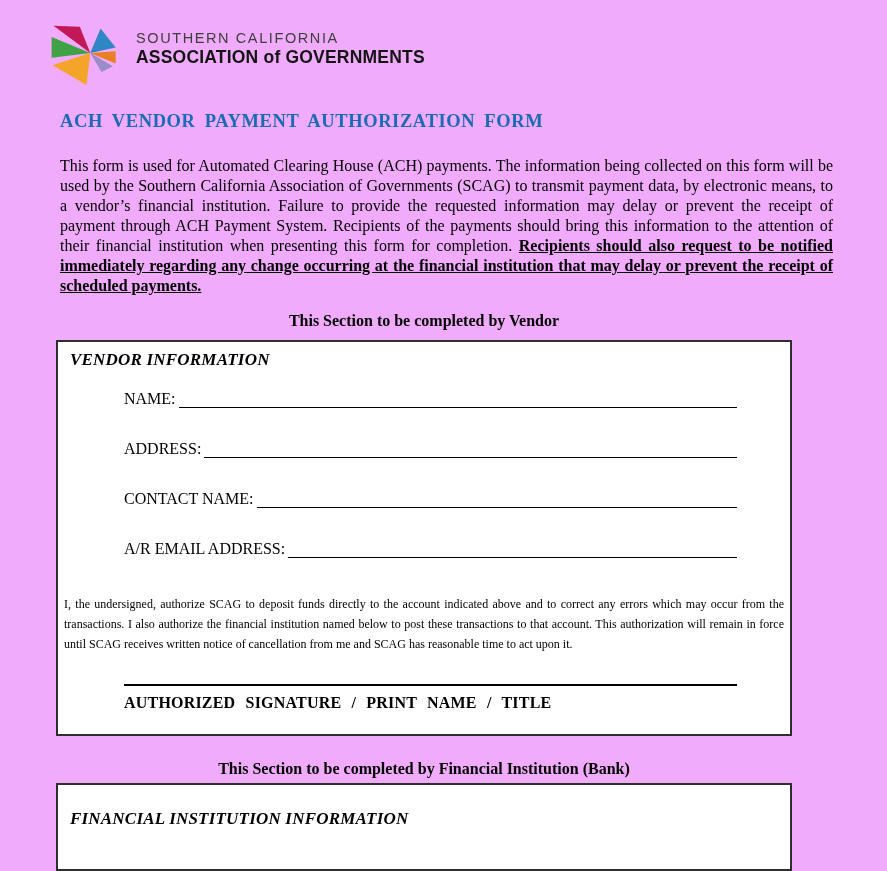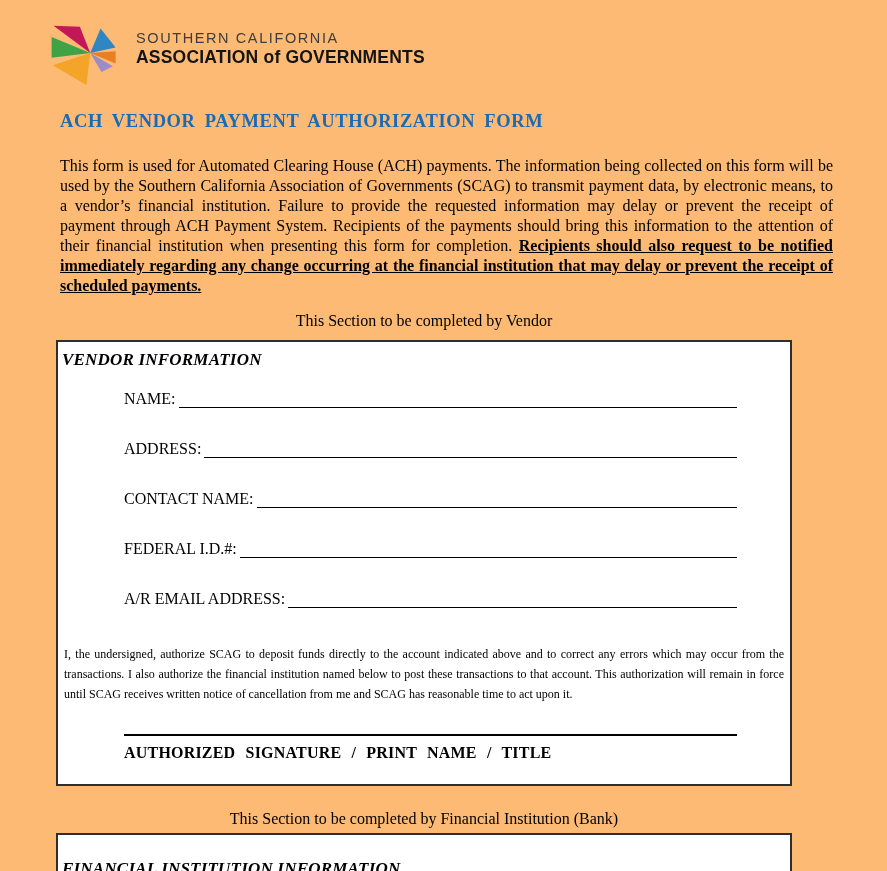--- a/index.html
+++ b/index.html
@@ -2,21 +2,21 @@
 <html><head>
 <meta charset="utf-8">
 <style>
   * { margin:0; padding:0; box-sizing:border-box; }
   html,body { background:#ffffff; }
   body {
     width:887px; height:871px; overflow:hidden;
     font-family:"Liberation Serif", serif;
     color:#000;
   }
-  .page { width:887px; height:871px; background:#fdba74; position:relative; }
+  .page { width:887px; height:871px; background:#f0abfc; position:relative; }
 
   
   .logo-row { display:flex; align-items:flex-start; padding:22px 0 0 50px; }
   .pinwheel { width:72px; height:64px; display:block; }
   .logo-text { margin-left:14px; padding-top:8px; font-family:"Liberation Sans", sans-serif; }
   .logo-line1 { font-size:14.5px; letter-spacing:1.6px; color:#3d3d3d; line-height:17px; }
   .logo-line2 { font-size:17.5px; font-weight:bold; letter-spacing:0.2px; color:#141414; line-height:20px; }
 
   
   .form-title {
@@ -28,34 +28,34 @@
   
   .intro {
     width:773px; margin:24px 0 0 60px;
     font-size:16px; line-height:20px; text-align:justify;
   }
   .bold-underline { font-weight:bold; text-decoration:underline; }
 
   
   .section-heading {
     width:736px; margin-left:56px; text-align:center;
-    font-size:16px; font-weight:normal;
+    font-size:16px; font-weight:bold;
   }
   .section-heading.vendor { margin-top:16px; }
   .section-heading.bank { margin-top:24px; }
 
   
   .box {
     margin-left:56px; width:736px;
     border:2px solid #2e2e2e; background:#fff;
   }
   .vendor-box { margin-top:10px; padding:8px 0 22px 0; }
   .bank-box  { margin-top:5px; padding:24px 0 40px 0; }
   .box-title {
-    margin-left:4px; font-size:17px; font-weight:bold; font-style:italic;
+    margin-left:12px; font-size:17px; font-weight:bold; font-style:italic;
     line-height:20px; letter-spacing:0.2px;
   }
 
   
   .field-row {
     display:flex; align-items:flex-end;
     margin:32px 53px 0 66px; height:18px;
     font-size:16px; line-height:18px;
   }
   .field-row.first { margin-top:20px; }
@@ -111,24 +111,20 @@
     </div>
     <div class="field-row">
       <span class="field-label">ADDRESS:</span>
       <span class="field-line"></span>
     </div>
     <div class="field-row">
       <span class="field-label">CONTACT NAME:</span>
       <span class="field-line"></span>
     </div>
     <div class="field-row">
-      <span class="field-label">FEDERAL I.D.#:</span>
-      <span class="field-line"></span>
-    </div>
-    <div class="field-row">
       <span class="field-label">A/R EMAIL ADDRESS:</span>
       <span class="field-line"></span>
     </div>
 
     <p class="auth">I, the undersigned, authorize SCAG to deposit funds directly to the account indicated above and to correct any errors which may occur from the transactions. I also authorize the financial institution named below to post these transactions to that account. This authorization will remain in force until SCAG receives written notice of cancellation from me and SCAG has reasonable time to act upon it.</p>
 
     <div class="sig-block">
       <div class="sig-line"></div>
       <div class="sig-label">AUTHORIZED SIGNATURE / PRINT NAME / TITLE</div>
     </div>

